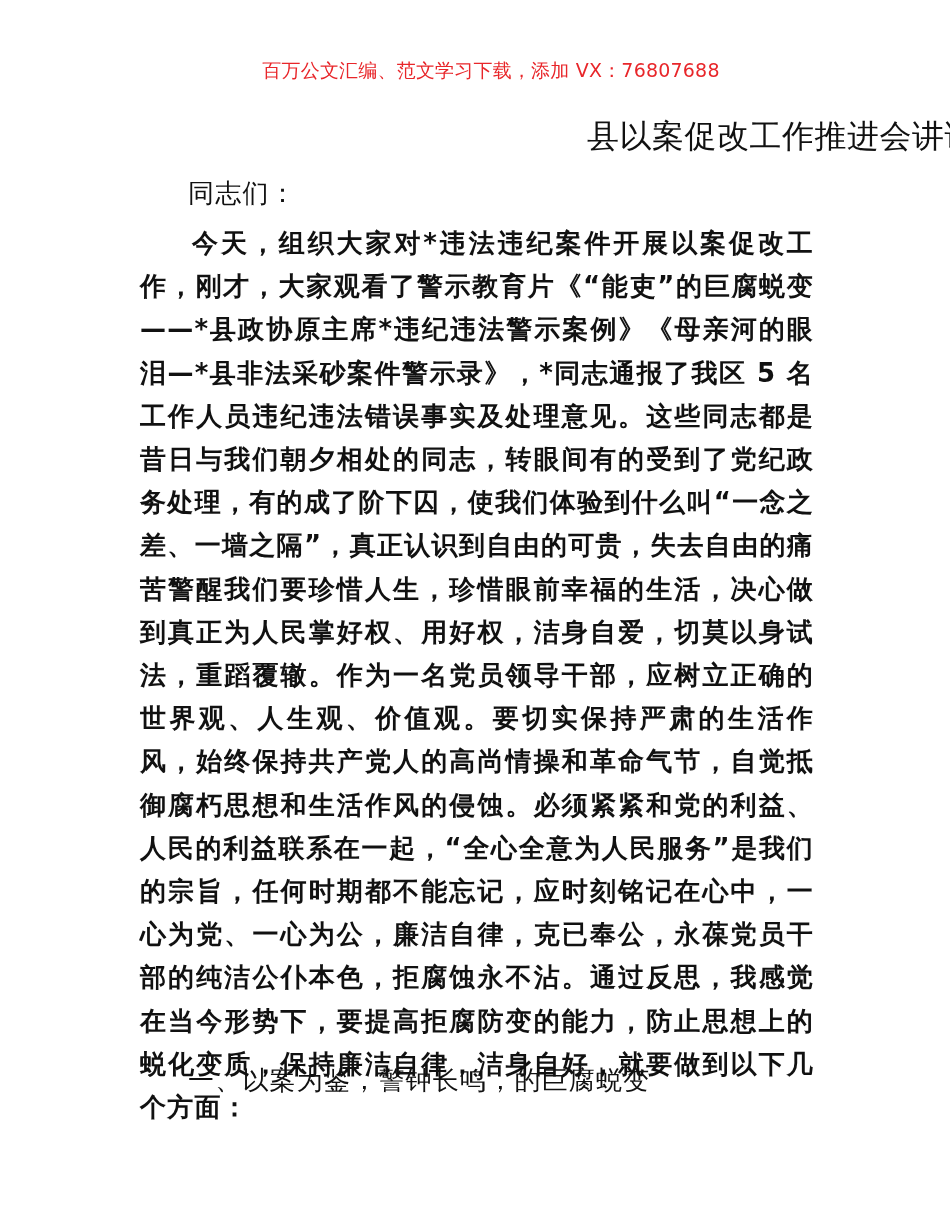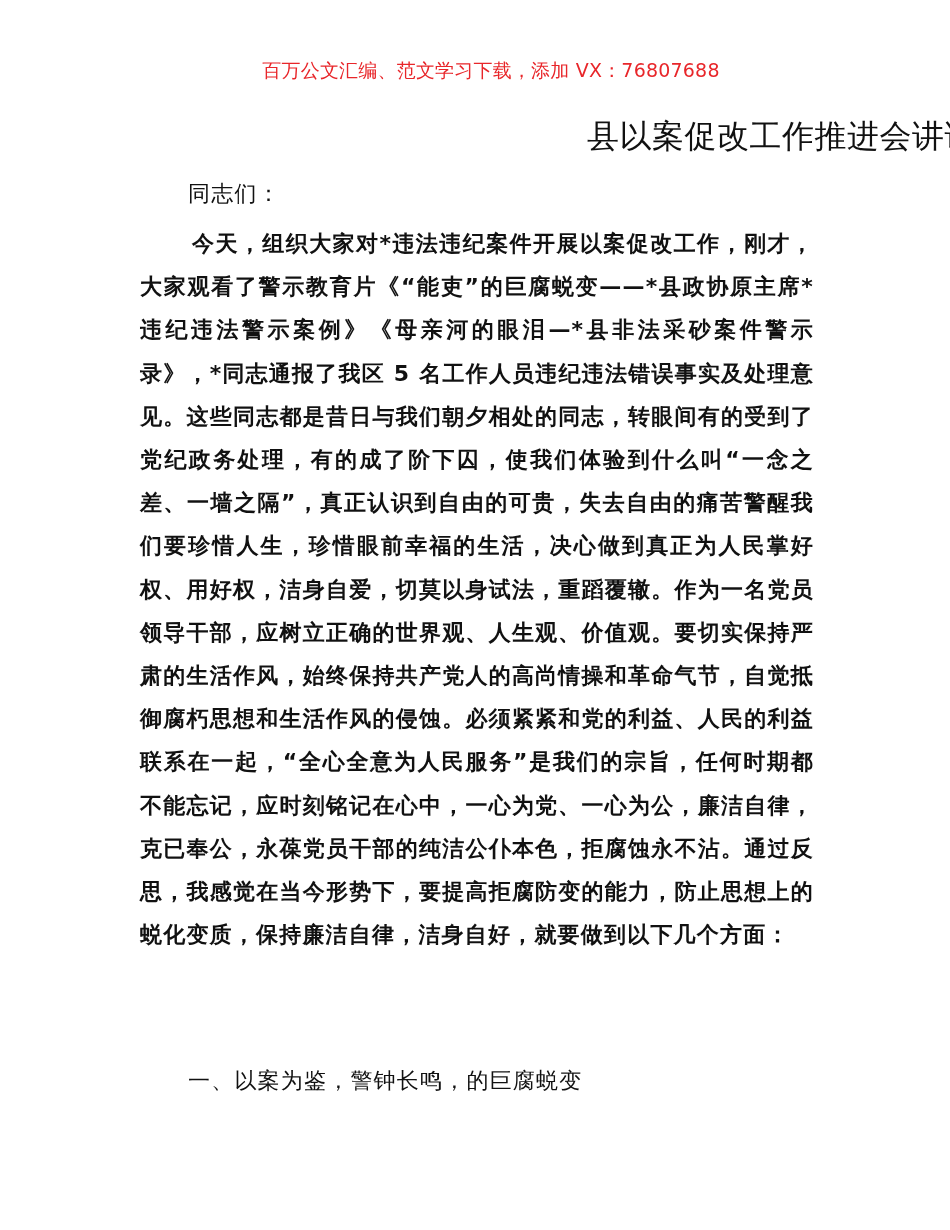--- a/index.html
+++ b/index.html
@@ -42,21 +42,21 @@
       line-height: 44px;
       letter-spacing: 0.5px;
       font-weight: normal;
       margin: 0;
       padding-left: 27px;
     }
     .body-text {
       position: absolute;
       left: 140px;
       width: 674px;
-      font-size: 22px;
+      font-size: 26px;
       line-height: 43.2px;
       letter-spacing: 1.2px;
       text-align: justify;
       text-align-last: left;
       word-break: break-all;
       margin: 0;
     }
     .salutation {
       top: 172px;
       text-indent: 48px;

